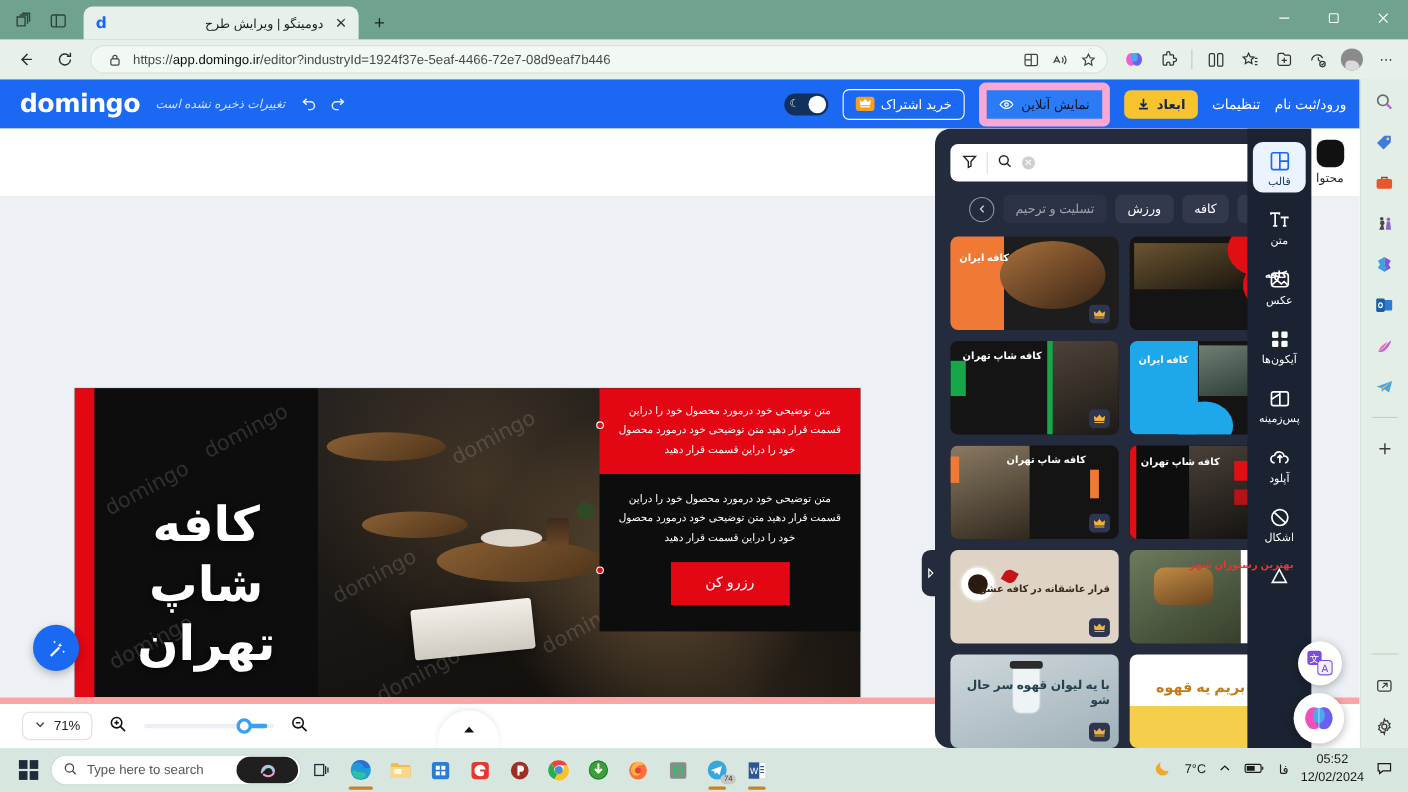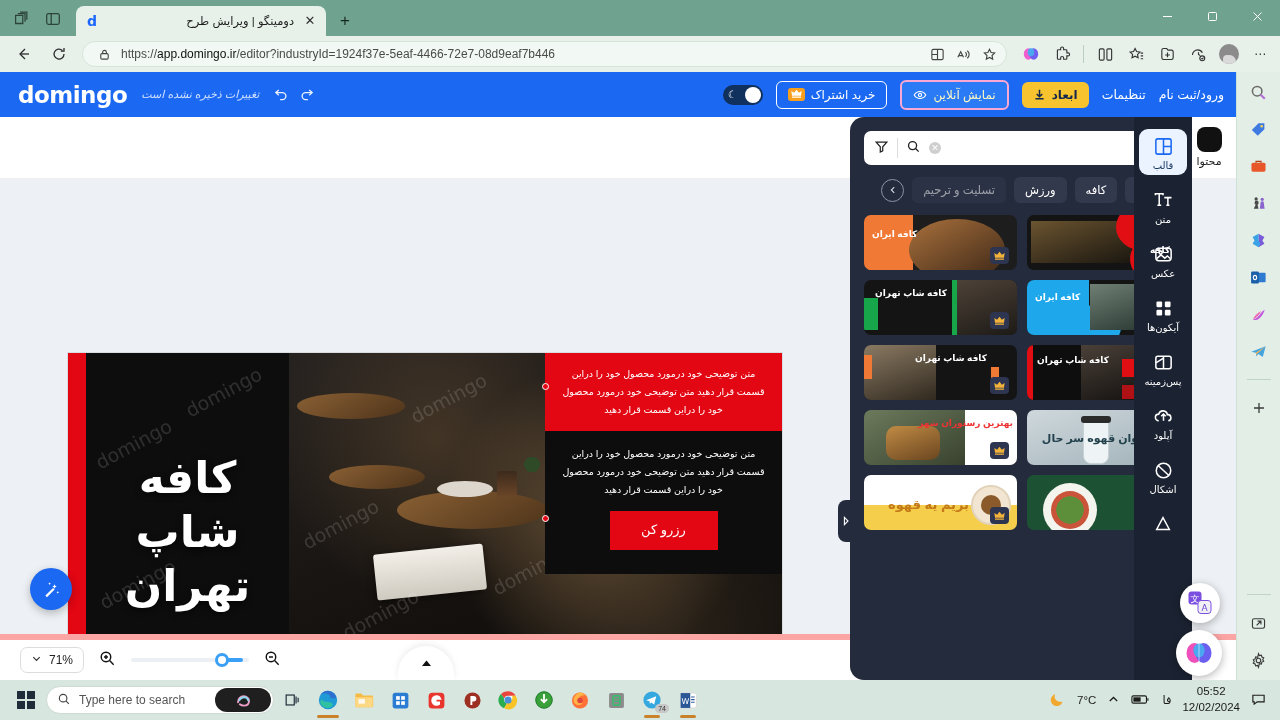--- a/index.html
+++ b/index.html
@@ -76,21 +76,21 @@
     height: 45px; background: #1b68f2; display: flex; align-items: center;
     padding: 0 12px 0 18px; gap: 14px; position: relative;
   }
   .logo { font-size: 23px; font-weight: bold; color: #fff; letter-spacing: -0.5px; font-family: "DejaVu Sans", sans-serif; }
   .save-status { color: #cfe0ff; font-size: 11px; direction: rtl; font-style: italic; }
   .undo-redo { display: flex; gap: 10px; color: #eaf1ff; }
   .hdr-right { margin-left: auto; display: flex; align-items: center; gap: 13px; direction: rtl; }
   .link-btn { color: #fff; font-size: 12.5px; direction: rtl; }
   .btn { border-radius: 6px; font-size: 12px; display: flex; align-items: center; gap: 6px; padding: 6px 11px; direction: rtl; white-space: nowrap; }
   .btn-download { background: #f7c32e; color: #15284a; font-weight: bold; }
-  .btn-preview { background: #2a7bf5; color: #fef9c3; border: 2px solid #f9a8d4; }
+  .btn-preview { background: #2a7bf5; color: #0f172a; border: 7px solid #f9a8d4; }
   .btn-sub { background: transparent; color: #fff; border: 1px solid #ffffff; }
   .crown-badge { background: #f7a01e; border-radius: 3px; padding: 1px 3px; font-size: 9px; color: #fff; line-height: 1; }
   .theme-toggle { width: 40px; height: 20px; background: #10305e; border-radius: 11px; display: flex; align-items: center; padding: 0 2px; gap: 2px; justify-content: space-between; }
   .theme-toggle .knob { width: 16px; height: 16px; border-radius: 50%; background: #fff; }
   .theme-toggle .moon { color: #fff; font-size: 10px; margin-left: 3px; }
 
   .app-body { position: relative; height: 563px; background: #fff; }
 
   
   .editor-tools {
@@ -175,21 +175,21 @@
   .tpl-search .sep { width: 1px; height: 20px; background: #ddd; }
   .clear-chip { width: 12px; height: 12px; border-radius: 50%; background: #cfcfcf; color:#fff; font-size:9px; line-height:12px; text-align:center;}
   .chips { display: flex; align-items: center; gap: 8px; margin-top: 12px; direction: rtl; }
   .chip { background: #33394c; color: #fff; font-size: 11.5px; padding: 6px 11px; border-radius: 6px; direction: rtl; white-space: nowrap; }
   .chip.faded { opacity: .55; }
   .chip-arrow {
     width: 23px; height: 23px; border-radius: 50%; border: 1px solid #8b93a8; color: #cfd4e0;
     display: flex; align-items: center; justify-content: center; font-size: 11px; flex: none;
   }
   .tpl-grid { display: grid; grid-template-columns: 1fr 1fr; gap: 10px; margin-top: 12px; }
-  .tpl-card { position: relative; height: 55px; border-radius: 7px; overflow: hidden; display: flex; }
+  .tpl-card { position: relative; height: 85px; border-radius: 7px; overflow: hidden; display: flex; }
   .tpl-crown {
     position: absolute; right: 8px; bottom: 6px; width: 19px; height: 17px; border-radius: 4px;
     background: #2d3550; display: flex; align-items: center; justify-content: center;
   }
   .tpl-txt { color: #fff; font-size: 9px; font-weight: bold; direction: rtl; line-height: 1.25; }
   .panel-handle {
     position: absolute; left: 838px; top: 383px; width: 15px; height: 42px;
     background: #242b3d; border-radius: 8px 0 0 8px; display: flex; align-items: center; justify-content: center;
   }
 
@@ -694,20 +694,31 @@
             <span style="position:absolute;right:4px;top:14px;width:54px;height:18px;background:#e10f14"></span>
             <span style="position:absolute;right:4px;top:40px;width:54px;height:14px;background:#e10f14;opacity:.75"></span>
             <span class="tpl-txt" style="position:absolute;left:10px;top:10px;z-index:2">کافه شاپ تهران</span>
             <span class="tpl-crown">
                 <svg width="11" height="9" viewBox="0 0 12 10" fill="#f2b33c">
                   <path d="M1 8.4h10V9.6H1zM1 7.4L.3 2.2l3 2L6 .8l2.7 3.4 3-2L11 7.4z"></path>
                 </svg>
               </span>
           </div>
 
+          <div class="tpl-card" style="background:#ded3c4">
+            <span style="position:absolute;left:8px;top:14px;width:34px;height:34px;border-radius:50%;background:#fff;border:2px solid #e6e0d6"></span>
+            <span style="position:absolute;left:16px;top:22px;width:18px;height:18px;border-radius:50%;background:#2b1a10"></span>
+            <span style="position:absolute;left:48px;top:18px;width:12px;height:12px;border-radius:50% 0;background:#c4151b;transform:rotate(30deg)"></span>
+            <span class="tpl-txt" style="position:absolute;right:8px;top:30px;color:#3a2a1c">قرار عاشقانه در کافه عشق</span>
+            <span class="tpl-crown">
+                <svg width="11" height="9" viewBox="0 0 12 10" fill="#f2b33c">
+                  <path d="M1 8.4h10V9.6H1zM1 7.4L.3 2.2l3 2L6 .8l2.7 3.4 3-2L11 7.4z"></path>
+                </svg>
+              </span>
+          </div>
 
           <div class="tpl-card" style="background:linear-gradient(150deg,#6c7a5c,#2b3322)">
             <span style="position:absolute;left:22px;top:16px;width:54px;height:34px;border-radius:10px;background:linear-gradient(160deg,#c08b44,#6b4620)"></span>
             <span style="position:absolute;right:0;top:0;width:52px;height:100%;background:#fff"></span>
             <span class="tpl-txt" style="position:absolute;right:4px;top:8px;color:#e33;z-index:2">بهترین رستوران شهر</span>
             <span class="tpl-crown">
                 <svg width="11" height="9" viewBox="0 0 12 10" fill="#f2b33c">
                   <path d="M1 8.4h10V9.6H1zM1 7.4L.3 2.2l3 2L6 .8l2.7 3.4 3-2L11 7.4z"></path>
                 </svg>
               </span>

